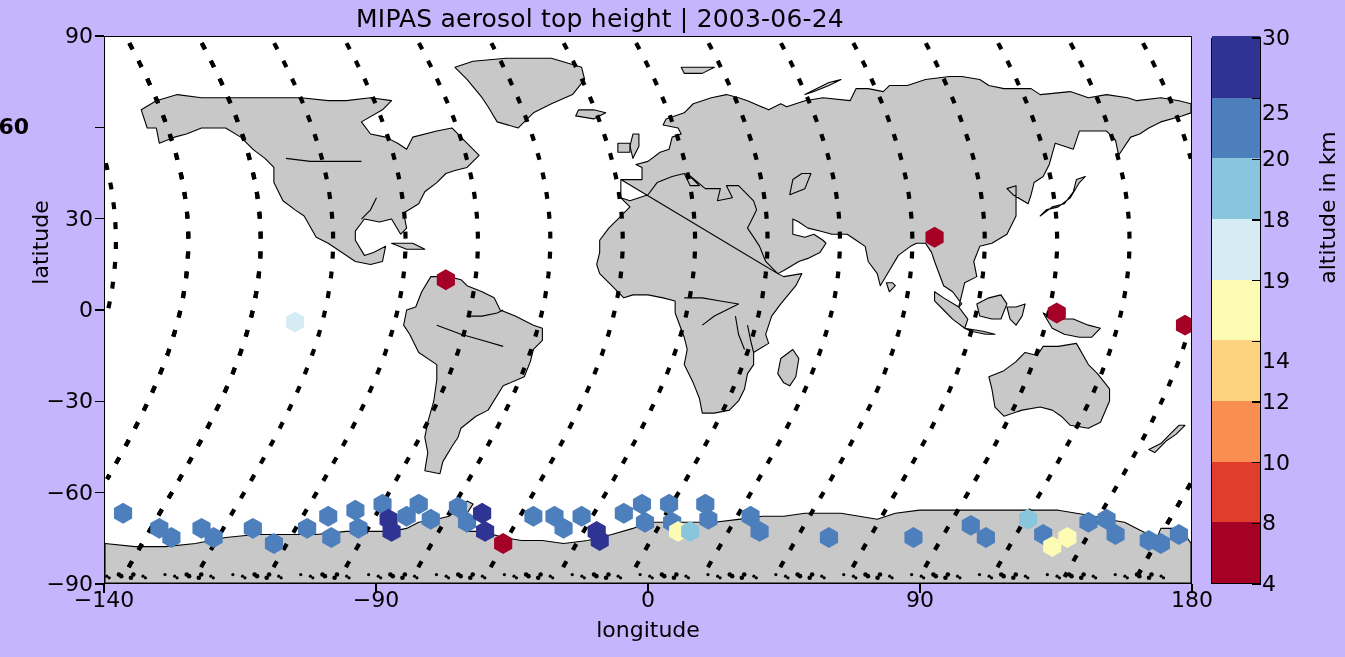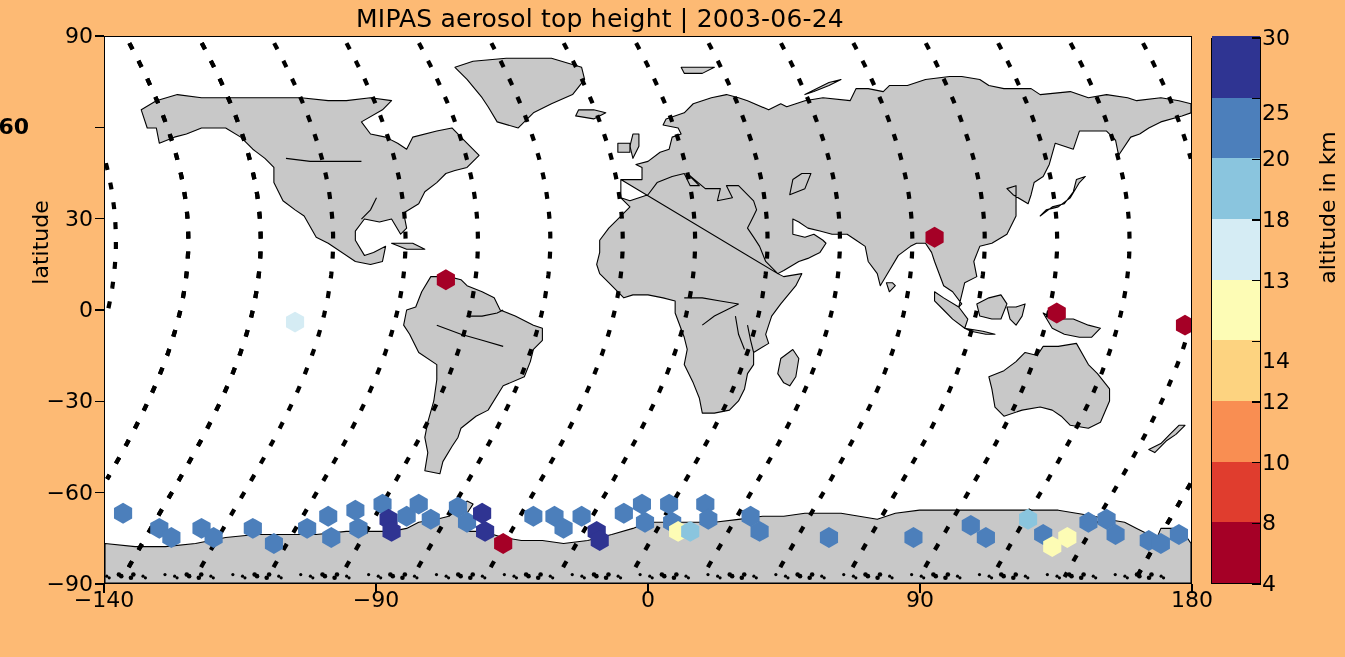--- a/index.html
+++ b/index.html
@@ -1,18 +1,18 @@
 <!DOCTYPE html>
 <html><head>
 <meta charset="utf-8">
 <style>
   html,body{margin:0;padding:0;background:#ffffff;}
   body{width:1345px;height:657px;overflow:hidden;
        font-family:"DejaVu Sans","Liberation Sans",sans-serif;color:#000;}
-  #fig{position:relative;width:1345px;height:657px;background:#fdba74;}
+  #fig{position:relative;width:1345px;height:657px;background:#c4b5fd;}
 
   
   #title{position:absolute;left:0;top:4px;width:1200px;text-align:center;
          font-size:25px;letter-spacing:.2px;color:#000;}
 
   
   #axes{position:absolute;left:104px;top:36px;width:1088px;height:548px;
         border:1.4px solid #000;background:#fff;overflow:hidden;box-sizing:border-box;}
   #mapsvg{position:absolute;left:0;top:0;width:100%;height:100%;display:block;}
 
@@ -302,20 +302,21 @@
           <polygon points="1012.5,489.3 1003.4,494.6 994.3,489.3 994.3,478.8 1003.4,473.6 1012.5,478.8" fill="#4c7fbb"></polygon>
           <polygon points="1021.5,504.5 1012.4,509.8 1003.4,504.5 1003.4,494.0 1012.4,488.8 1021.5,494.0" fill="#4c7fbb"></polygon>
           <polygon points="1054.8,510.6 1045.7,515.9 1036.6,510.6 1036.6,500.1 1045.7,494.9 1054.8,500.1" fill="#4c7fbb"></polygon>
           <polygon points="1066.9,513.7 1057.8,518.9 1048.7,513.7 1048.7,503.2 1057.8,497.9 1066.9,503.2" fill="#4c7fbb"></polygon>
           <polygon points="1085.0,504.5 1075.9,509.8 1066.8,504.5 1066.8,494.0 1075.9,488.8 1085.0,494.0" fill="#4c7fbb"></polygon>
         </g>
     </svg>
   </div>
 
   <div id="ylabel">latitude</div>
+  <div id="xlabel">longitude</div>
 
   <div id="ytick-holder"></div>
   <div id="xtick-holder"></div>
 
   <div id="cbar">
       <div class="cband" style="background: rgb(165, 0, 38); bottom: 0px; height: 61.2667px;"></div>
       <div class="cband" style="background: rgb(224, 61, 46); bottom: 60.6667px; height: 61.2667px;"></div>
       <div class="cband" style="background: rgb(249, 142, 82); bottom: 121.333px; height: 61.2667px;"></div>
       <div class="cband" style="background: rgb(253, 211, 128); bottom: 182px; height: 61.2667px;"></div>
       <div class="cband" style="background: rgb(253, 252, 181); bottom: 242.667px; height: 61.2667px;"></div>
@@ -354,21 +355,21 @@
     <div class="cbtick" style="top: 584px;">4</div>
     <div class="cbtick-mark" style="top: 583.2px;"></div>
     <div class="cbtick" style="top: 523.333px;">8</div>
     <div class="cbtick-mark" style="top: 522.533px;"></div>
     <div class="cbtick" style="top: 462.667px;">10</div>
     <div class="cbtick-mark" style="top: 461.867px;"></div>
     <div class="cbtick" style="top: 402px;">12</div>
     <div class="cbtick-mark" style="top: 401.2px;"></div>
     <div class="cbtick" style="top: 341.333px; margin-top: 20px;">14</div>
     <div class="cbtick-mark" style="top: 340.533px;"></div>
-    <div class="cbtick" style="top: 280.667px;">13</div>
+    <div class="cbtick" style="top: 280.667px;">19</div>
     <div class="cbtick-mark" style="top: 279.867px;"></div>
     <div class="cbtick" style="top: 220px;">18</div>
     <div class="cbtick-mark" style="top: 219.2px;"></div>
     <div class="cbtick" style="top: 159.333px; text-align: center;">20</div>
     <div class="cbtick-mark" style="top: 158.533px;"></div>
     <div class="cbtick" style="top: 113px;">25</div>
     <div class="cbtick-mark" style="top: 97.8667px;"></div>
     <div class="cbtick" style="top: 38px;">30</div>
     <div class="cbtick-mark" style="top: 37.2px;"></div>
   </div>

